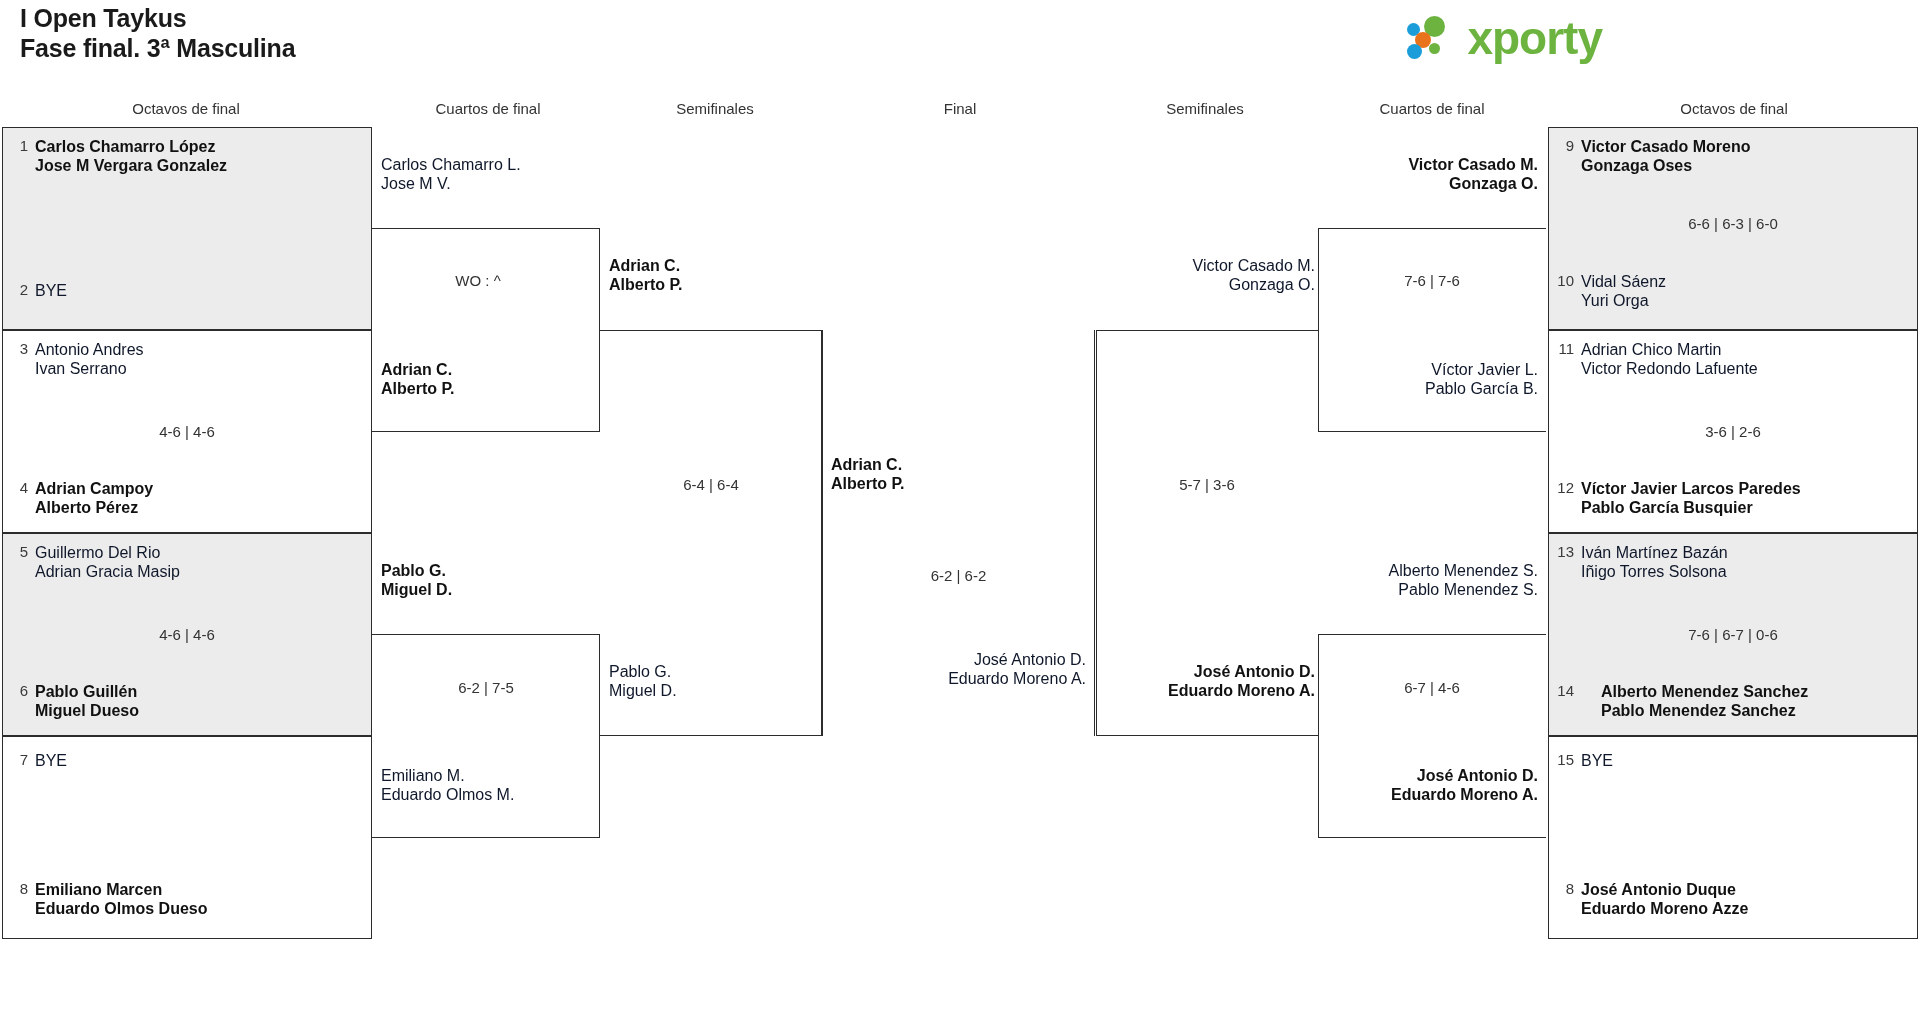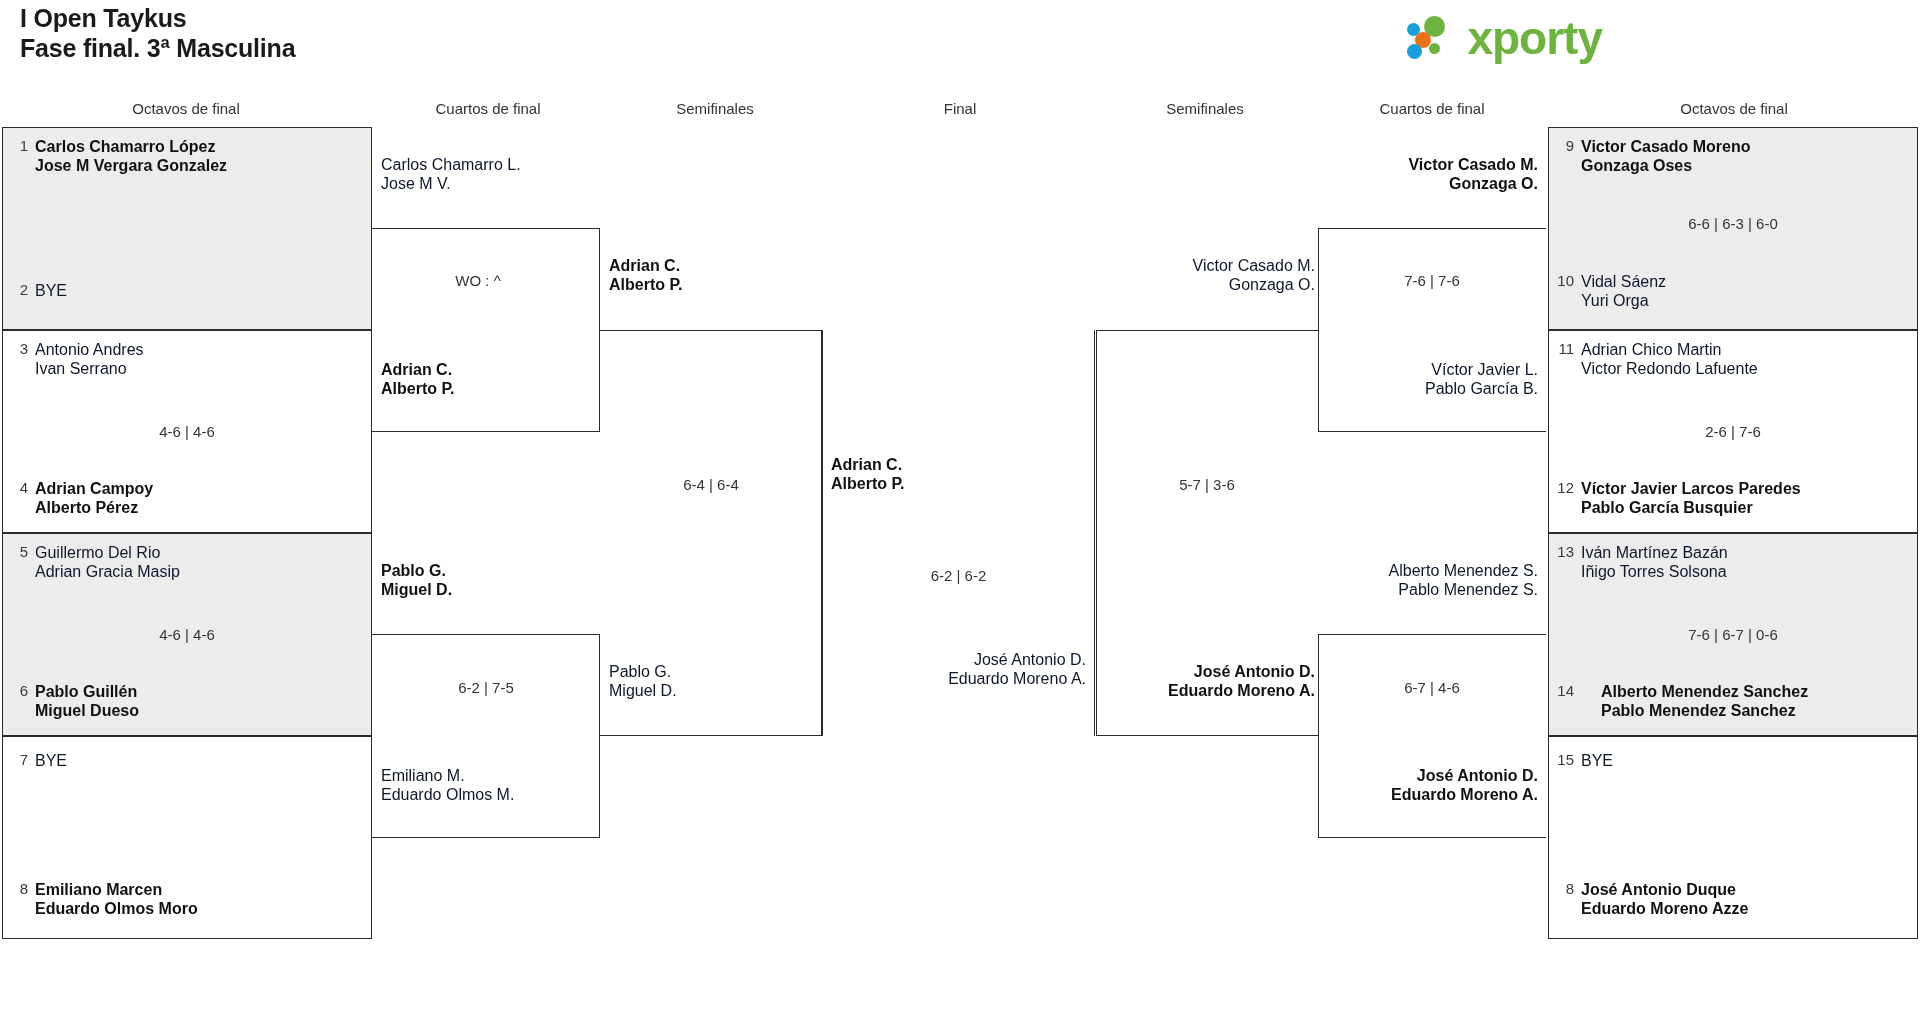--- a/index.html
+++ b/index.html
@@ -132,21 +132,21 @@
 <div class="slot" style="left:6px;top:751px;width:362px;">
   <span class="seedno">7</span>
   <span class="names lose">
     <span>BYE</span>
   </span>
 </div>
 <div class="slot" style="left:6px;top:880px;width:362px;">
   <span class="seedno">8</span>
   <span class="names win">
     <span>Emiliano Marcen</span>
-    <span class="n2">Eduardo Olmos Moro</span>
+    <span class="n2">Eduardo Olmos Dueso</span>
   </span>
 </div>
 
 <div class="box linebox" style="left:372px;top:228px;width:228px;height:204px;"></div>
 <div class="box linebox" style="left:372px;top:634px;width:228px;height:204px;"></div>
 
 <div class="label" style="left:381px;top:155px;width:215px;">
   <span class="lose">Carlos Chamarro L.</span><br>
   <span class="lose">Jose M V.</span>
 </div>
@@ -247,21 +247,21 @@
   </span>
 </div>
 
 <div class="slot" style="left:1552px;top:340px;width:362px;">
   <span class="seedno">11</span>
   <span class="names lose">
     <span>Adrian Chico Martin</span>
     <span class="n2">Victor Redondo Lafuente</span>
   </span>
 </div>
-<div class="score" style="left:1552px;top:423px;width:362px;">2-6 | 7-6</div>
+<div class="score" style="left:1552px;top:423px;width:362px;">3-6 | 2-6</div>
 <div class="slot" style="left:1552px;top:479px;width:362px;">
   <span class="seedno">12</span>
   <span class="names win">
     <span>Víctor Javier Larcos Paredes</span>
     <span class="n2">Pablo García Busquier</span>
   </span>
 </div>
 
 <div class="slot" style="left:1552px;top:543px;width:362px;">
   <span class="seedno">13</span>

